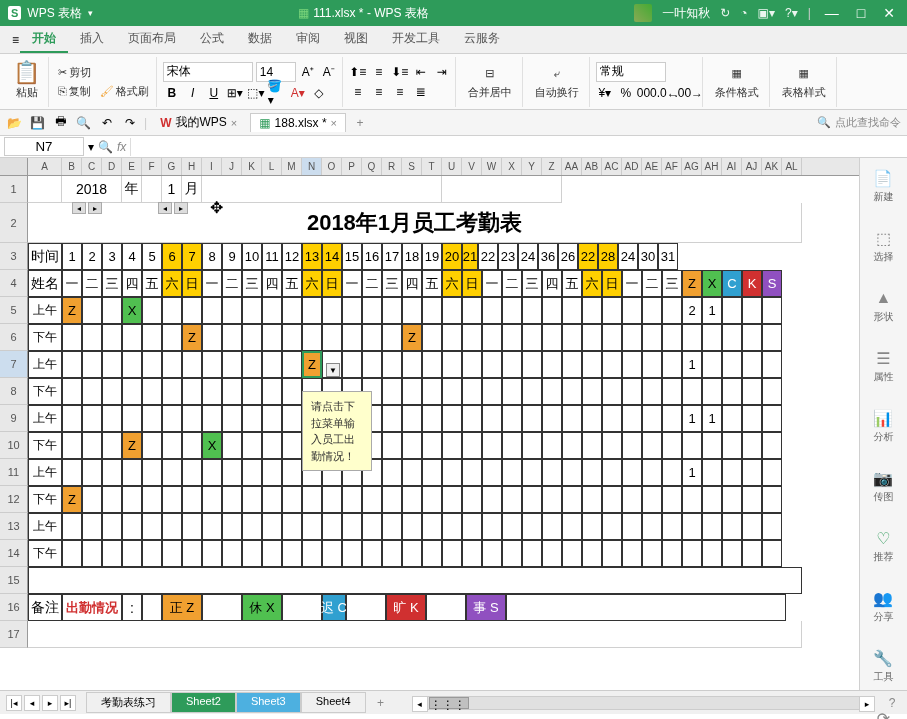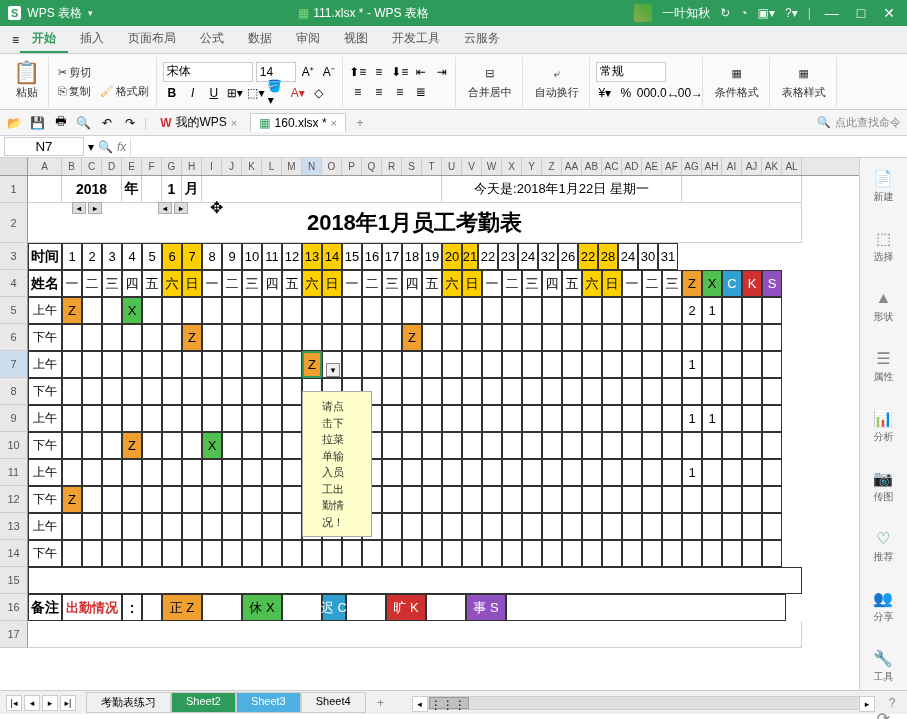--- a/index.html
+++ b/index.html
@@ -52,39 +52,39 @@
     .sheet { position: relative; overflow: auto; flex: 1; }
     .col-headers { display: flex; height: 18px; background: #e8e8e8; border-bottom: 1px solid #999; position: sticky; top: 0; }
     .corner { width: 28px; background: #e0e0e0; border-right: 1px solid #999; }
     .col-h { border-right: 1px solid #ccc; text-align: center; font-size: 10px; color: #555; display: flex; align-items: center; justify-content: center; cursor: pointer; }
     .col-h.active { background: #cde; }
     .row { display: flex; height: 27px; }
     .row-h { width: 28px; background: #e8e8e8; border-right: 1px solid #999; border-bottom: 1px solid #ccc; text-align: center; font-size: 11px; color: #555; display: flex; align-items: center; justify-content: center; cursor: pointer; }
     .row-h.active { background: #cde; }
     .cell { border-right: 1px solid #d0d0d0; border-bottom: 1px solid #d0d0d0; display: flex; align-items: center; justify-content: center; font-size: 13px; overflow: visible; white-space: nowrap; }
     .cell.b { border: 1px solid #333; }
-    .cell.bold { font-weight: bold; font-size: 14px; }
+    .cell.bold { font-weight: normal; font-size: 14px; }
     .cell.title { font-size: 22px; font-weight: bold; }
     
     .active-cell-overlay { position: absolute; border: 2px solid #2e9b5a; pointer-events: none; }
     .dropdown-handle { position: absolute; width: 14px; height: 14px; border: 1px solid #888; background: #f0f0f0; display: flex; align-items: center; justify-content: center; font-size: 8px; cursor: pointer; }
 
     
     .clock { position: absolute; font-family: 'Courier New', monospace; font-size: 36px; font-weight: bold; color: #3070e0; letter-spacing: 2px; text-shadow: 0 0 2px #3070e0; }
 
     
     .c-yellow { background: #ffd000; }
     .c-orange { background: #f0a030; }
     .c-green { background: #50c050; }
     .c-cyan { background: #30a0d0; color: #fff; }
     .c-red { background: #d03030; color: #fff; }
     .c-purple { background: #9050c0; color: #fff; }
 
     
-    .tooltip-box { position: absolute; background: #ffffcc; border: 1px solid #aaa; padding: 6px 19px; font-size: 11px; color: #333; line-height: 1.5; }
+    .tooltip-box { position: absolute; background: #ffffcc; border: 1px solid #aaa; padding: 6px 8px; font-size: 11px; color: #333; line-height: 1.5; }
     .spinner { display: inline-flex; flex-direction: row; gap: 2px; }
     .spin-btn { width: 14px; height: 12px; background: #ddd; border: 1px solid #aaa; font-size: 8px; display: flex; align-items: center; justify-content: center; cursor: pointer; }
 
     
     .right-sidebar { width: 48px; background: #f5f5f5; border-left: 1px solid #d0d0d0; display: flex; flex-direction: column; align-items: center; gap: 12px; padding-top: 10px; }
     .sidebar-btn { display: flex; flex-direction: column; align-items: center; gap: 2px; cursor: pointer; font-size: 10px; color: #666; }
     .sidebar-ico { width: 20px; height: 20px; display: flex; align-items: center; justify-content: center; font-size: 16px; }
 
     
     .bottom-tabs { height: 24px; background: #f0f0f0; border-top: 1px solid #ccc; display: flex; align-items: center; padding: 0 6px; gap: 2px; }
@@ -244,21 +244,21 @@
   <span class="qa-icon">↶</span>
   <span class="qa-icon">↷</span>
   <span style="color:#ccc;">|</span>
   <div class="file-tab">
     <span style="color:#d03030;font-weight:bold;">W</span>
     <span>我的WPS</span>
     <span class="tab-close">×</span>
   </div>
   <div class="file-tab active">
     <span style="color:#2e9b5a;">▦</span>
-    <span>160.xlsx *</span>
+    <span>188.xlsx *</span>
     <span class="tab-close">×</span>
   </div>
   <span class="qa-icon" style="color:#888;">+</span>
   <div class="search-hint">
     <span>🔍</span>
     <span>点此查找命令</span>
   </div>
 </div>
 
 <div class="formulabar">
@@ -320,21 +320,20 @@
             <div class="spin-btn">▸</div>
           </div></div>
         <div class="cell bold" style="width:20px">年</div>
         <div class="cell " style="width:20px"></div>
         <div class="cell bold" style="width:20px;position:relative;">1<div style="position:absolute;bottom:-12px;left:-4px;" class="spinner">
             <div class="spin-btn">◂</div>
             <div class="spin-btn">▸</div>
           </div></div>
         <div class="cell bold" style="width:20px">月</div>
         <div class="cell " style="width:240px"></div>
-        <div class="cell" style="width:240px;font-size:13px;">今天是:2018年1月22日  星期一</div>
         <div class="cell " style="width:120px"></div>
       </div>
       <div class="row" style="height:40px">
         <div class="row-h">2</div>
         <div class="cell title" style="width:774px;height:40px;">2018年1月员工考勤表</div>
       </div>
       <div class="row" style="height:27px">
         <div class="row-h">3</div>
         <div class="cell b bold" style="width:34px">时间</div>
         <div class="cell b " style="width:20px">1</div>
@@ -354,21 +353,21 @@
         <div class="cell b " style="width:20px">15</div>
         <div class="cell b " style="width:20px">16</div>
         <div class="cell b " style="width:20px">17</div>
         <div class="cell b " style="width:20px">18</div>
         <div class="cell b " style="width:20px">19</div>
         <div class="cell b c-yellow" style="width:20px">20</div>
         <div class="cell b c-yellow" style="width:16px">21</div>
         <div class="cell b " style="width:20px">22</div>
         <div class="cell b " style="width:20px">23</div>
         <div class="cell b " style="width:20px">24</div>
-        <div class="cell b " style="width:20px">32</div>
+        <div class="cell b " style="width:20px">36</div>
         <div class="cell b " style="width:20px">26</div>
         <div class="cell b c-yellow" style="width:20px">22</div>
         <div class="cell b c-yellow" style="width:20px">28</div>
         <div class="cell b " style="width:20px">24</div>
         <div class="cell b " style="width:20px">30</div>
         <div class="cell b " style="width:20px">31</div>
       </div>
       <div class="row" style="height:27px">
         <div class="row-h">4</div>
         <div class="cell b bold" style="width:34px">姓名</div>

